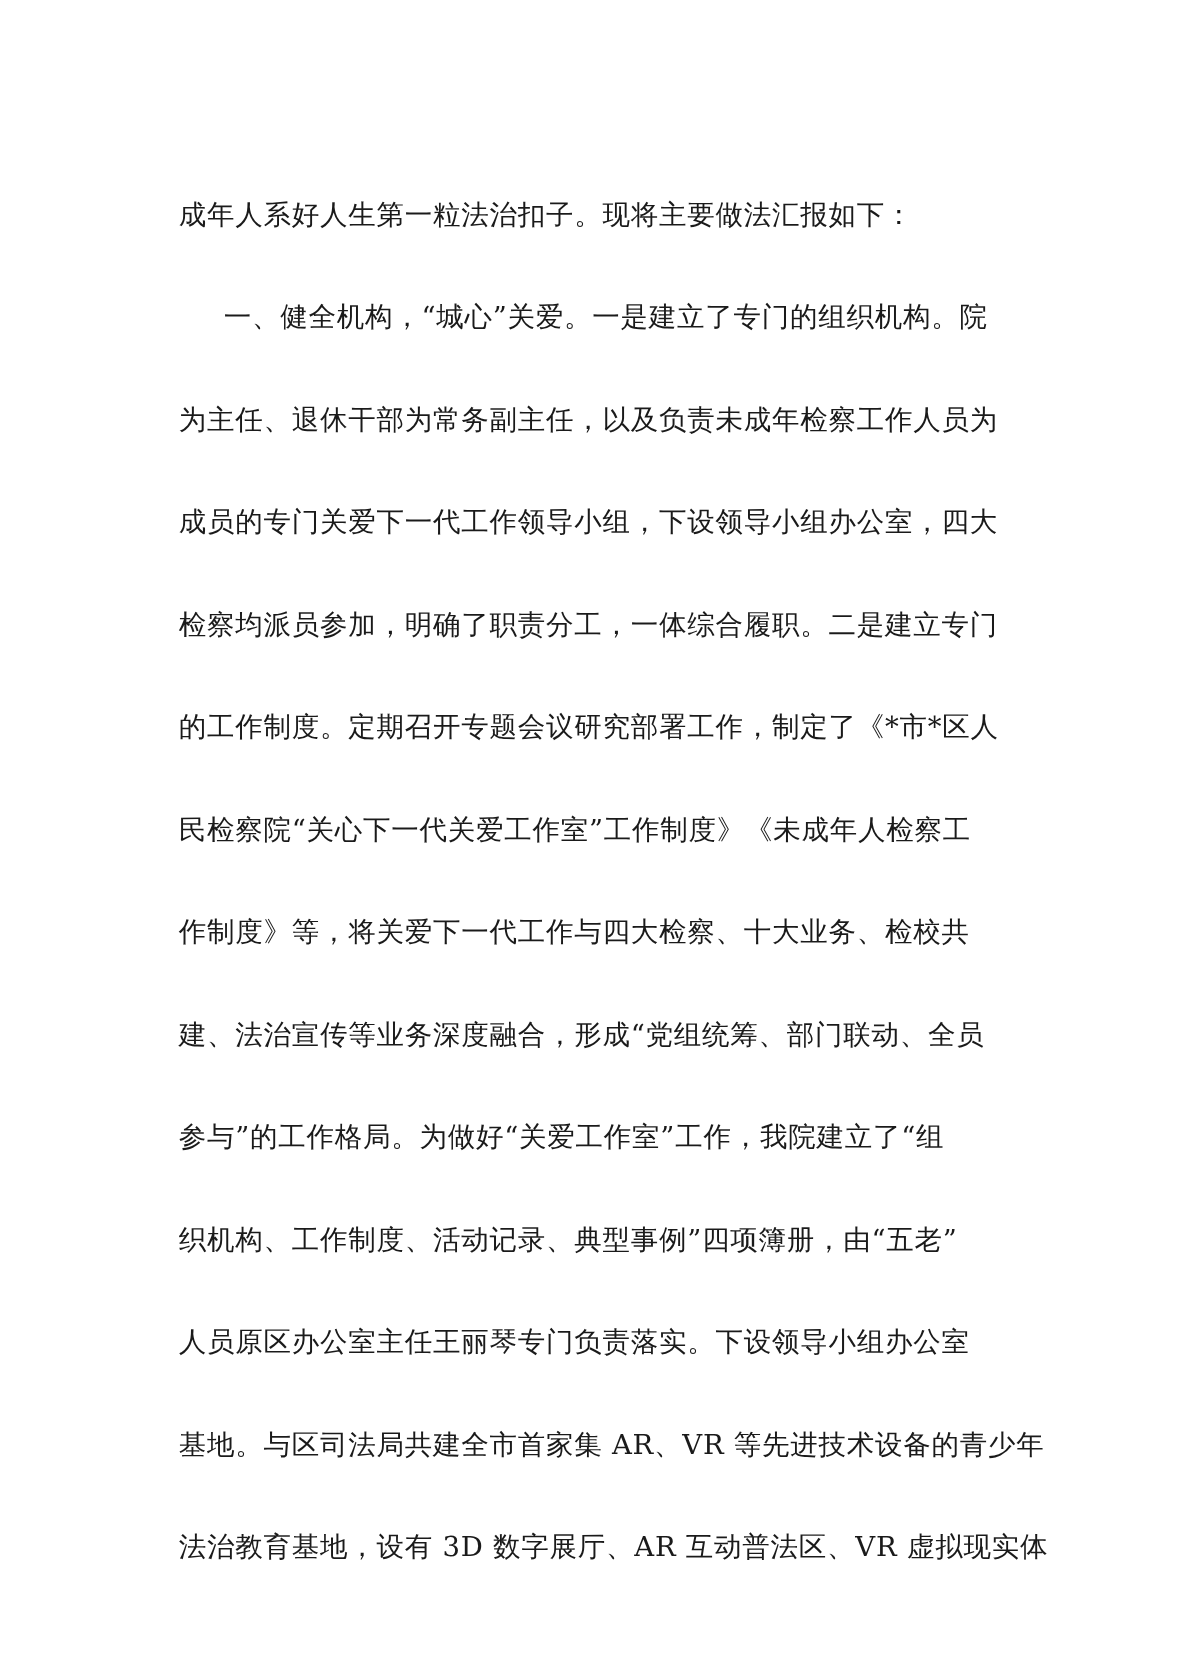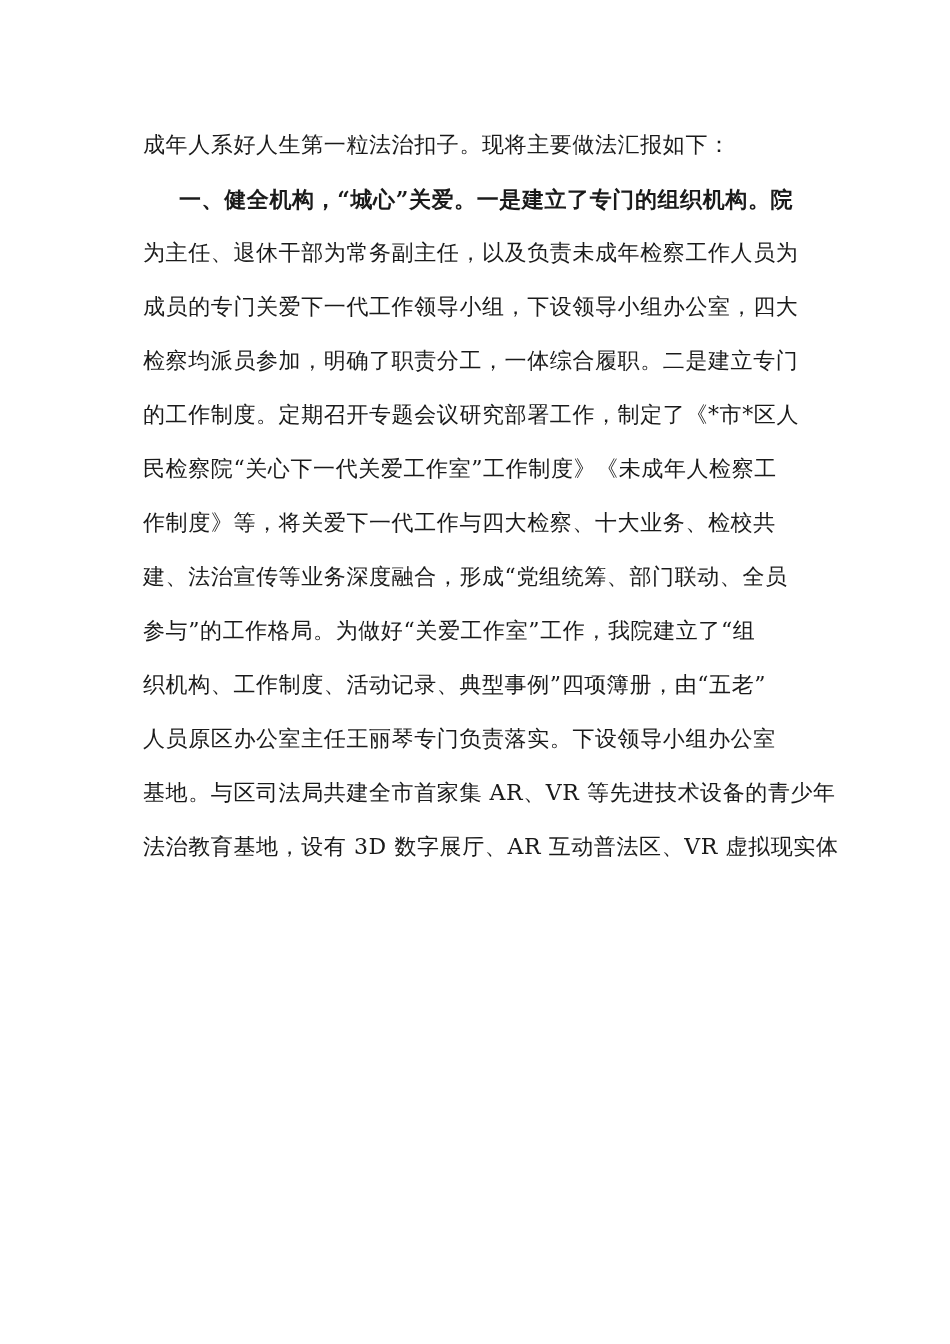--- a/index.html
+++ b/index.html
@@ -29,24 +29,24 @@
       top: 127px;
       width: 666px;
     }
     .line {
       display: block;
       height: 54px;
       line-height: 36px;
       font-size: 22px;
       white-space: nowrap;
       letter-spacing: 0.6px;
+      margin-top: 28px;
     }
     .line.indent {
       padding-left: 36px;
-      font-weight: bold;
     }
   </style>
 </head>
 <body>
 
 <div class="page">
   <div class="body-text">
     <span class="line">成年人系好人生第一粒法治扣子。现将主要做法汇报如下：</span>
     <span class="line indent">一、健全机构，“城心”关爱。一是建立了专门的组织机构。院</span>
     <span class="line">为主任、退休干部为常务副主任，以及负责未成年检察工作人员为</span>

